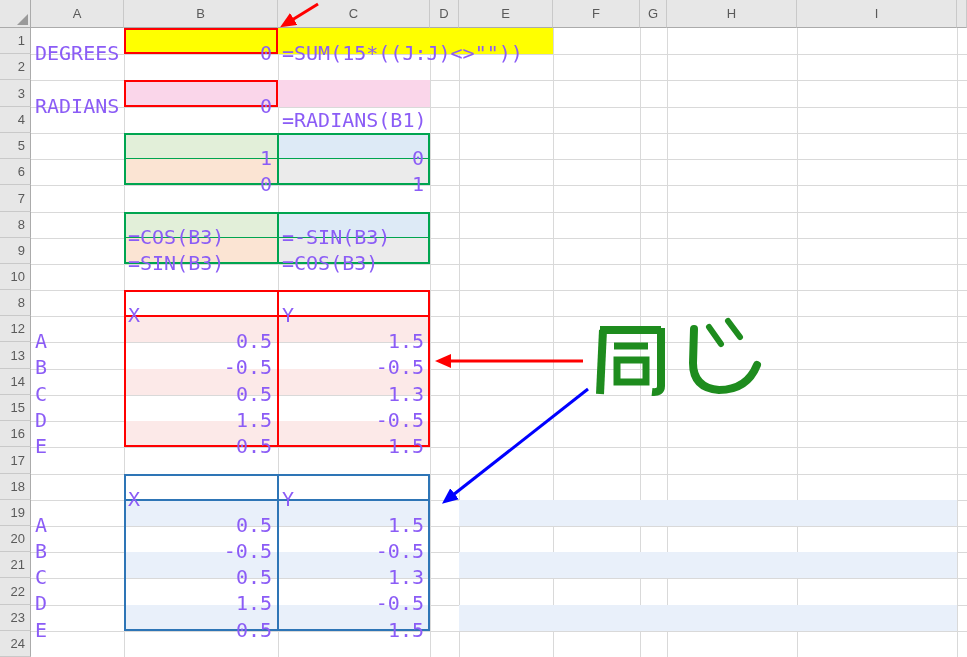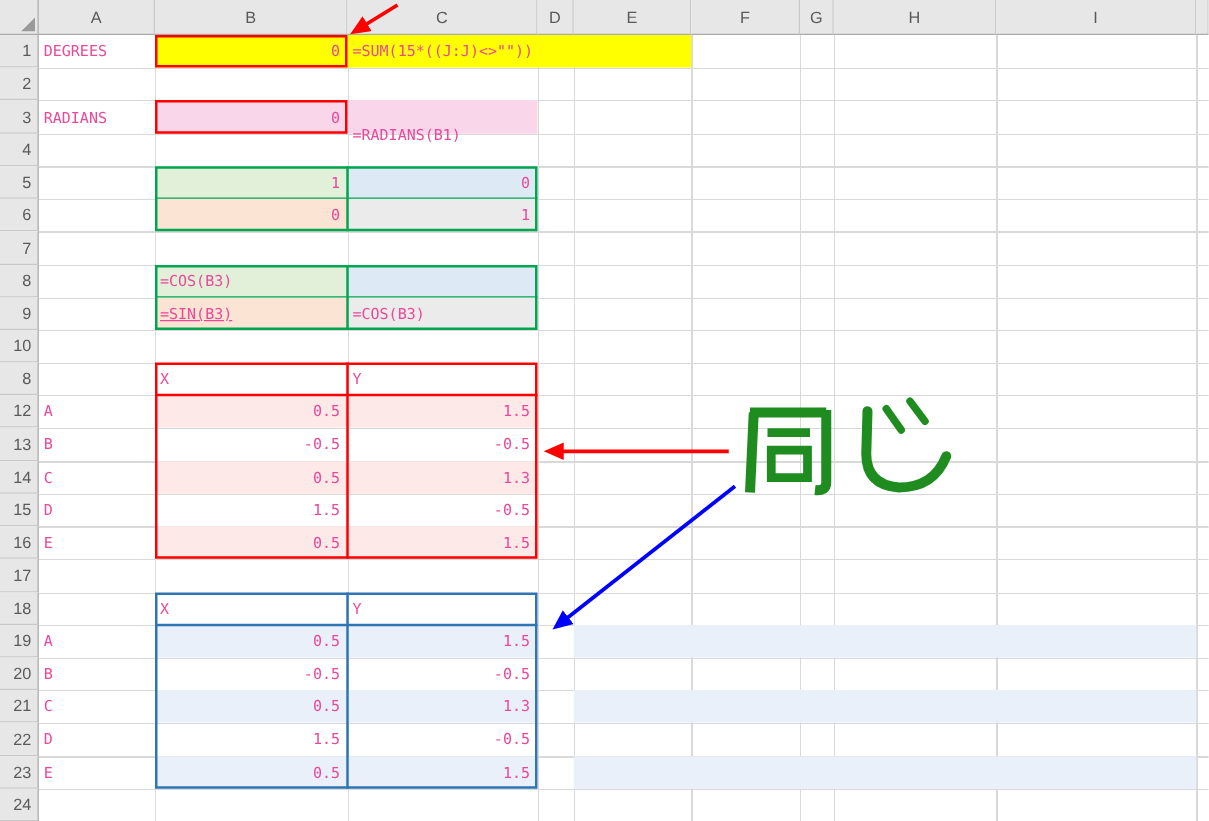--- a/index.html
+++ b/index.html
@@ -13,22 +13,22 @@
            text-align:center;line-height:28px;z-index:4;}
   .rowhead{position:absolute;left:0;width:31px;background:#E7E7E7;box-sizing:border-box;
            border-bottom:1px solid #C9C9C9;border-right:1px solid #ABABAB;
            font:13px "Liberation Sans",sans-serif;color:#5A5A5A;
            text-align:right;padding-right:5px;z-index:4;}
   .corner{position:absolute;left:0;top:0;width:31px;height:28px;background:#E7E7E7;
           box-sizing:border-box;border-right:1px solid #ABABAB;border-bottom:1px solid #ABABAB;z-index:5;}
   .corner .tri{position:absolute;right:2px;bottom:2px;width:0;height:0;
           border-left:11px solid transparent;border-bottom:11px solid #9A9A9A;}
   
-  .cell{position:absolute;height:26px;line-height:27px;font-size:12px;color:#ec4899;
-        white-space:pre;z-index:3;box-sizing:border-box;}
+  .cell{position:absolute;height:26px;line-height:27px;font-size:20px;color:#8b5cf6;
+        white-space:pre;z-index:3;box-sizing:border-box;margin-top:12px;}
   .num{text-align:right;padding-right:6px;}
   .txt{text-align:left;padding-left:4px;}
   .formula{letter-spacing:0.45px;}
   .cA{left:31px;width:93px;}
   .cB{left:124px;width:154px;}
   .cC{left:278px;width:152px;}
   .cF{left:459px;width:498px;}
   
   .fill{position:absolute;z-index:1;}
   
@@ -169,21 +169,22 @@
   <div class="cell txt cA" style="top:81px;">RADIANS</div>
   <div class="cell num cB" style="top:81px;">0</div>
   <div class="cell txt cC" style="top:95px;">=RADIANS(B1)</div>
 
   <div class="cell num cB" style="top:133px;">1</div>
   <div class="cell num cC" style="top:133px;">0</div>
   <div class="cell num cB" style="top:159px;">0</div>
   <div class="cell num cC" style="top:159px;">1</div>
 
   <div class="cell txt cB" style="top:212px;">=COS(B3)</div>
-  <div class="cell txt cB" style="top:238px;text-decoration:underline;">=SIN(B3)</div>
+  <div class="cell txt cC" style="top:212px;">=-SIN(B3)</div>
+  <div class="cell txt cB" style="top:238px;">=SIN(B3)</div>
   <div class="cell txt cC" style="top:238px;">=COS(B3)</div>
 
   <div class="cell txt cB" style="top:290px;">X</div>
   <div class="cell txt cC" style="top:290px;">Y</div>
   <div class="cell txt cA" style="top:316px;">A</div>
   <div class="cell num cB" style="top:316px;">0.5</div>
   <div class="cell num cC" style="top:316px;">1.5</div>
   <div class="cell txt cA" style="top:342px;">B</div>
   <div class="cell num cB" style="top:342px;">-0.5</div>
   <div class="cell num cC" style="top:342px;">-0.5</div>

